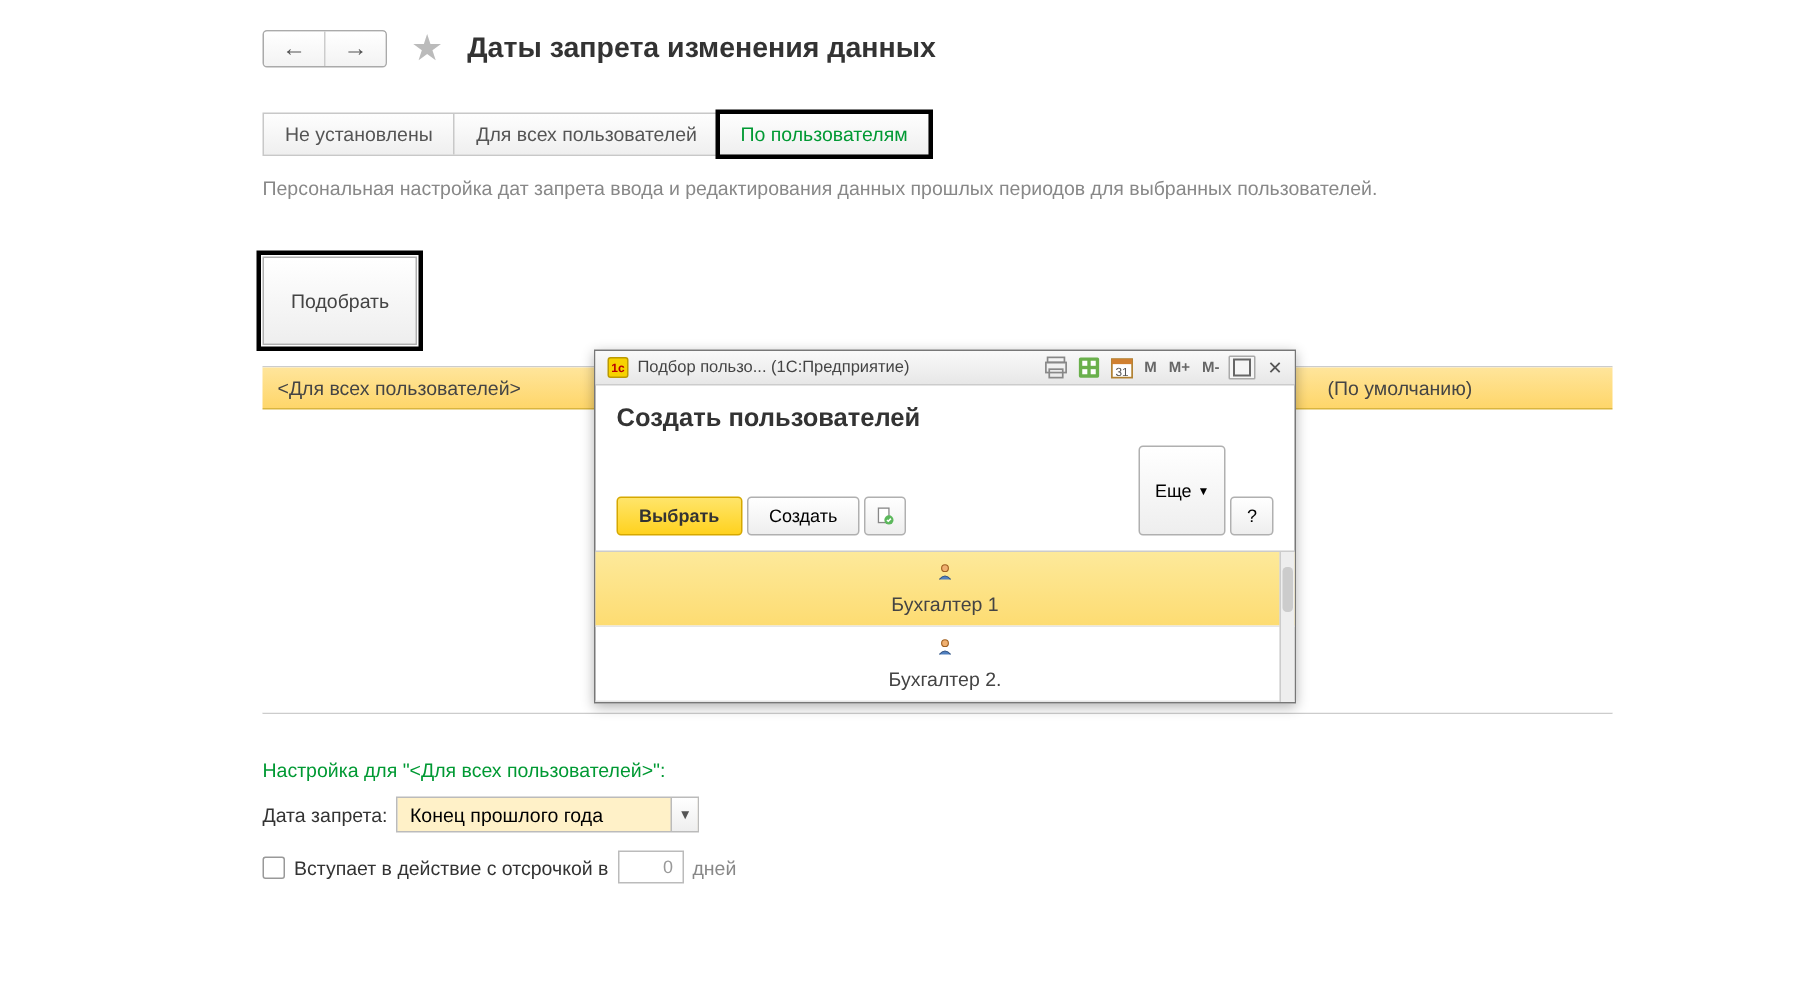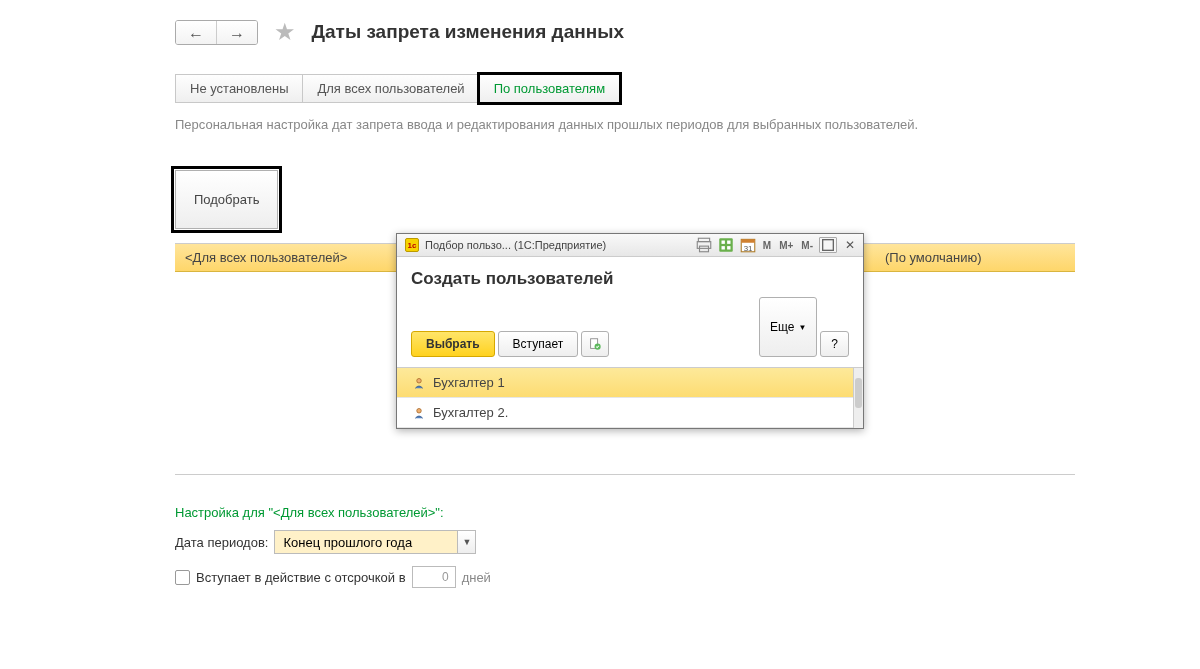--- a/index.html
+++ b/index.html
@@ -197,20 +197,21 @@
     position:relative;
   }
   .list-item {
     display:flex;
     align-items:center;
     gap:8px;
     padding:7px 16px;
     border-bottom:1px solid #e6e6e6;
     font-size:13px;
     color:#444;
+    flex-direction:column;
   }
   .list-item.selected {
     background: linear-gradient(#fde99a,#fddc72);
   }
   .user-icon {
     width:12px; height:12px;
   }
   .modal-scroll {
     position:absolute; right:0; top:0; bottom:0; width:10px;
     background:#eee; border-left:1px solid #ccc;
@@ -300,21 +301,21 @@
         <div class="gr-col1">&lt;Для всех пользователей&gt;</div>
         <div class="gr-col2">(По умолчанию)</div>
       </div>
     </div>
   </div>
 
   <div class="settings-section">
     <div class="settings-title">Настройка для "&lt;Для всех пользователей&gt;":</div>
 
     <div class="field-row">
-      <span>Дата периодов:</span>
+      <span>Дата запрета:</span>
       <div class="combo">
         <input type="text" readonly="" value="Конец прошлого года" style="">
         <div class="dd">▼</div>
       </div>
     </div>
 
     <div class="field-row">
       <div class="chk"></div>
       <span>Вступает в действие с отсрочкой в</span>
       <input class="numbox" readonly="" value="0" style="">
@@ -360,21 +361,21 @@
           <rect x="2" y="2" width="8" height="8" fill="none" stroke="#666"></rect>
         </svg>
     </div>
     <div class="tb-icon tb-close">✕</div>
   </div>
 
   <div class="modal-head">Создать пользователей</div>
 
   <div class="modal-toolbar">
     <button class="m-btn primary">Выбрать</button>
-    <button class="m-btn">Вступает</button>
+    <button class="m-btn">Создать</button>
     <div class="m-iconbtn">
       <svg viewBox="0 0 16 16">
           <rect x="3" y="2" width="8" height="11" fill="#fff" stroke="#888"></rect>
           <circle cx="11" cy="11" r="3.5" fill="#5cb85c"></circle>
           <path d="M9.5 11 l1 1 l2 -2" stroke="#fff" fill="none" stroke-width="1.2"></path>
         </svg>
     </div>
     <div class="m-gap"></div>
     <button class="m-btn m-more">
         <span>Еще</span>

